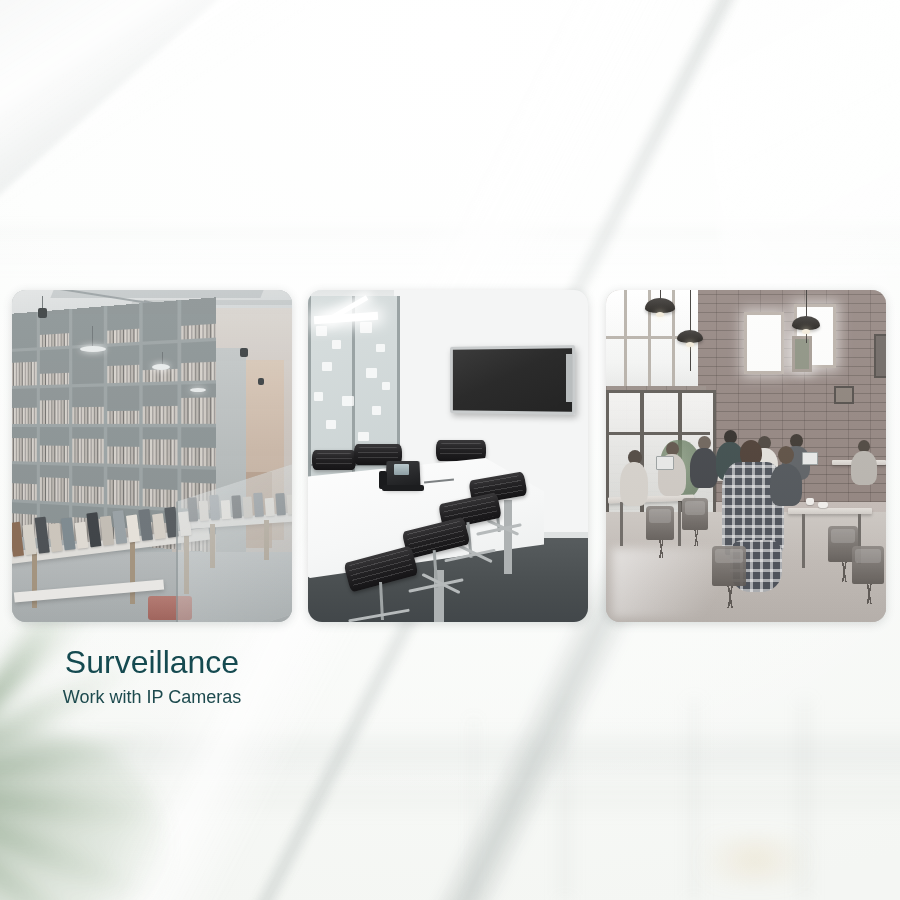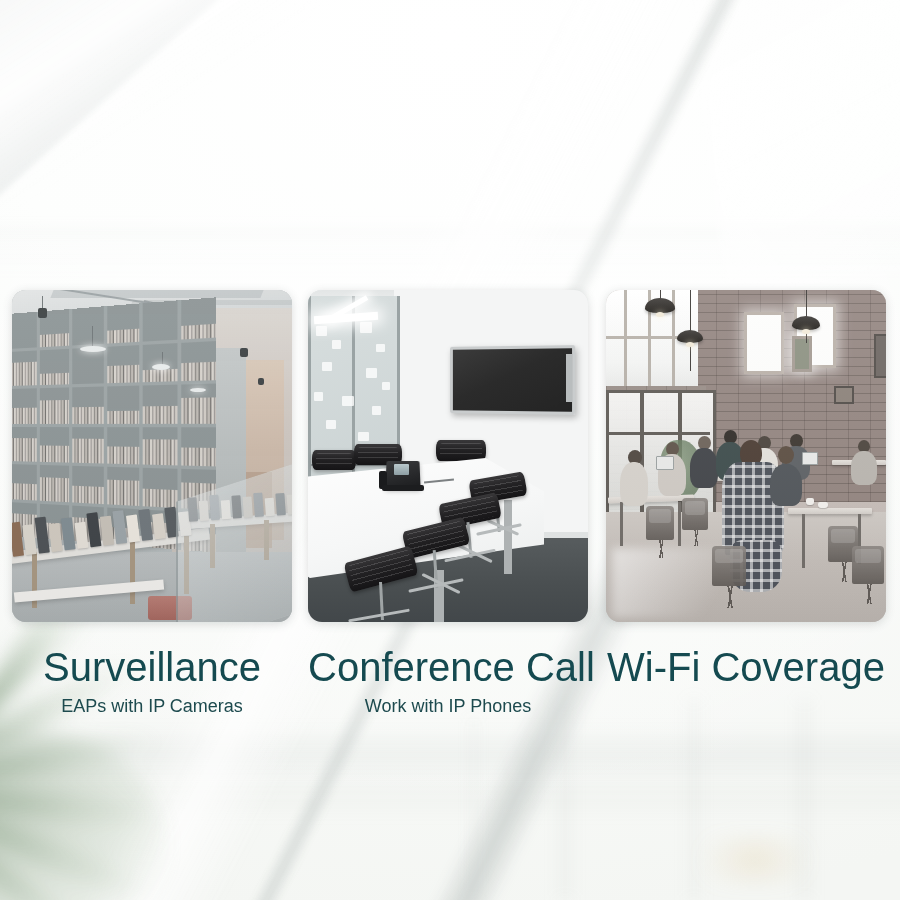--- a/index.html
+++ b/index.html
@@ -239,21 +239,21 @@
   
   .photo-tone{position:absolute;inset:0;pointer-events:none;}
   .p3tone{background:linear-gradient(180deg,rgba(255,255,255,.10),rgba(120,110,104,.06));}
   .p1tone{background:linear-gradient(180deg,rgba(255,255,255,.08),rgba(90,100,104,.05));}
 
   
   .caption{position:absolute;top:644px;width:280px;text-align:center;}
   .caption.k1{left:12px;}
   .caption.k2{left:308px;}
   .caption.k3{left:606px;}
-  .cap-title{font-size:40px;font-weight:normal;color:#154a50;line-height:1.18;white-space:nowrap;}
+  .cap-title{font-size:32px;font-weight:normal;color:#154a50;line-height:1.18;white-space:nowrap;}
   .cap-sub{font-size:18px;font-weight:normal;color:#1d4a4e;line-height:1.3;margin-top:4px;white-space:nowrap;}
 </style>
 </head>
 <body>
 
 <div class="stage">
 
   <div class="bg">
     <div class="bg-base"></div>
     <div class="bg-band b1"></div>
@@ -548,23 +548,18 @@
         <div class="metalchair" style="left:76px;top:208px;width:26px;height:32px"></div>
         <div class="chairlegs" style="left:80px;top:240px;width:22px;height:16px"></div>
 
         <div class="photo-tone p3tone"></div>
       </div>
     </div>
   </div>
 
   <div class="caption k1">
     <div class="cap-title">Surveillance</div>
-    <div class="cap-sub">EAPs with IP Cameras</div>
-  </div>
-  <div class="caption k2">
-    <div class="cap-title">Conference Call</div>
-    <div class="cap-sub">Work with IP Phones</div>
+    <div class="cap-sub">Work with IP Cameras</div>
   </div>
   <div class="caption k3">
-    <div class="cap-title">Wi-Fi Coverage</div>
   </div>
 
 </div>
 
 </body></html>

